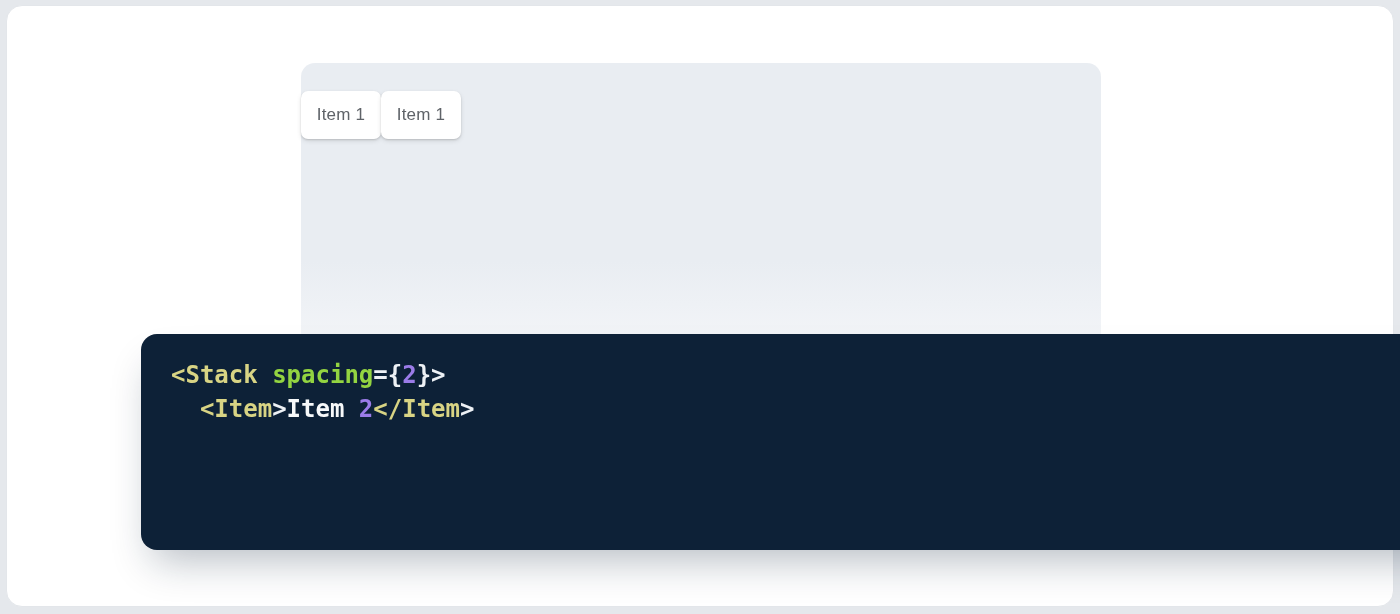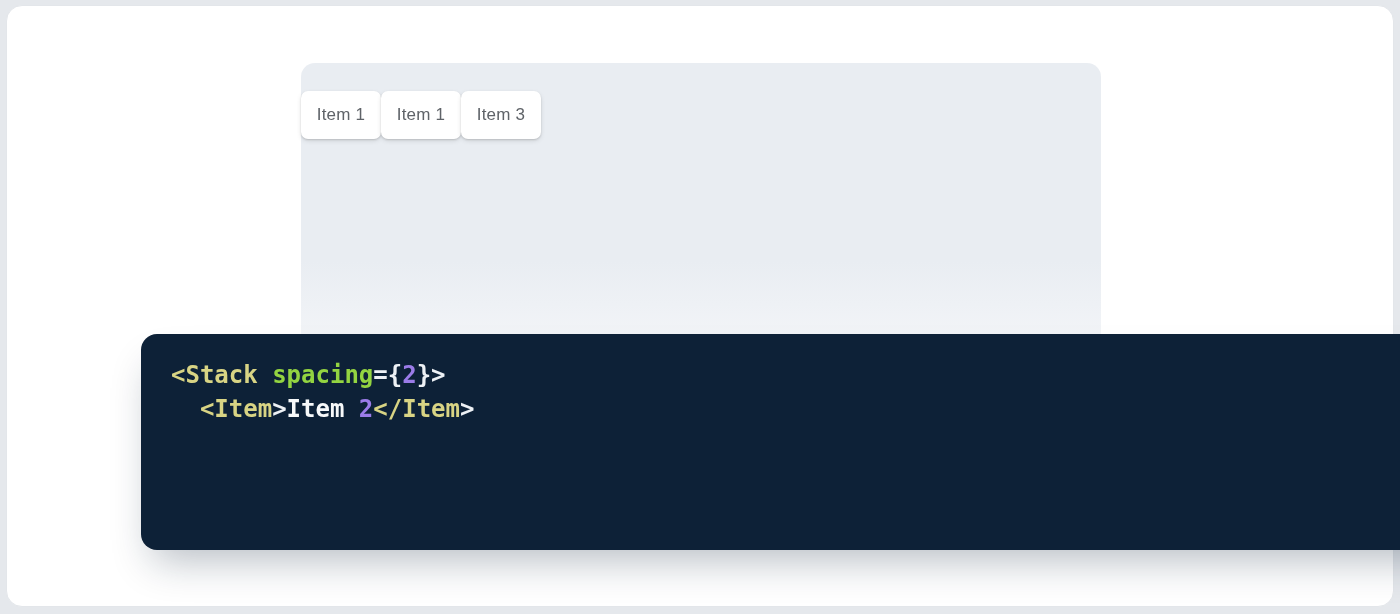--- a/index.html
+++ b/index.html
@@ -85,23 +85,20 @@
 <div class="page-card">
 
   <div class="preview-panel">
     <div class="stack">
         <div class="item-card">
           <span>Item 1</span>
         </div>
         <div class="item-card">
           <span>Item 1</span>
         </div>
-        <div class="item-card">
-          <span>Item 3</span>
-        </div>
       </div>
   </div>
 
   <div class="code-block">
     <div>
         <div class="code-line"><span class="tok-tag">&lt;Stack</span><span class="tok-plain"> </span><span class="tok-attr">spacing</span><span class="tok-punct">={</span><span class="tok-number">2</span><span class="tok-punct">}&gt;</span></div>
         <div class="code-line"><span class="tok-plain">  </span><span class="tok-tag">&lt;Item</span><span class="tok-punct">&gt;</span><span class="tok-text">Item </span><span class="tok-number">2</span><span class="tok-tag">&lt;/Item</span><span class="tok-punct">&gt;</span></div>
       </div>
   </div>
 

